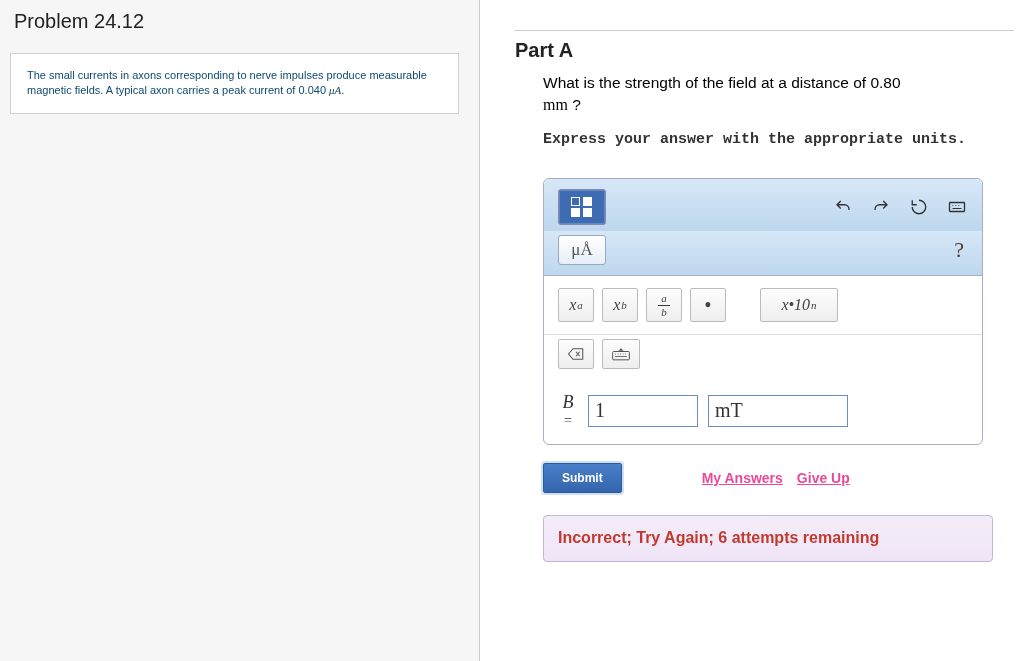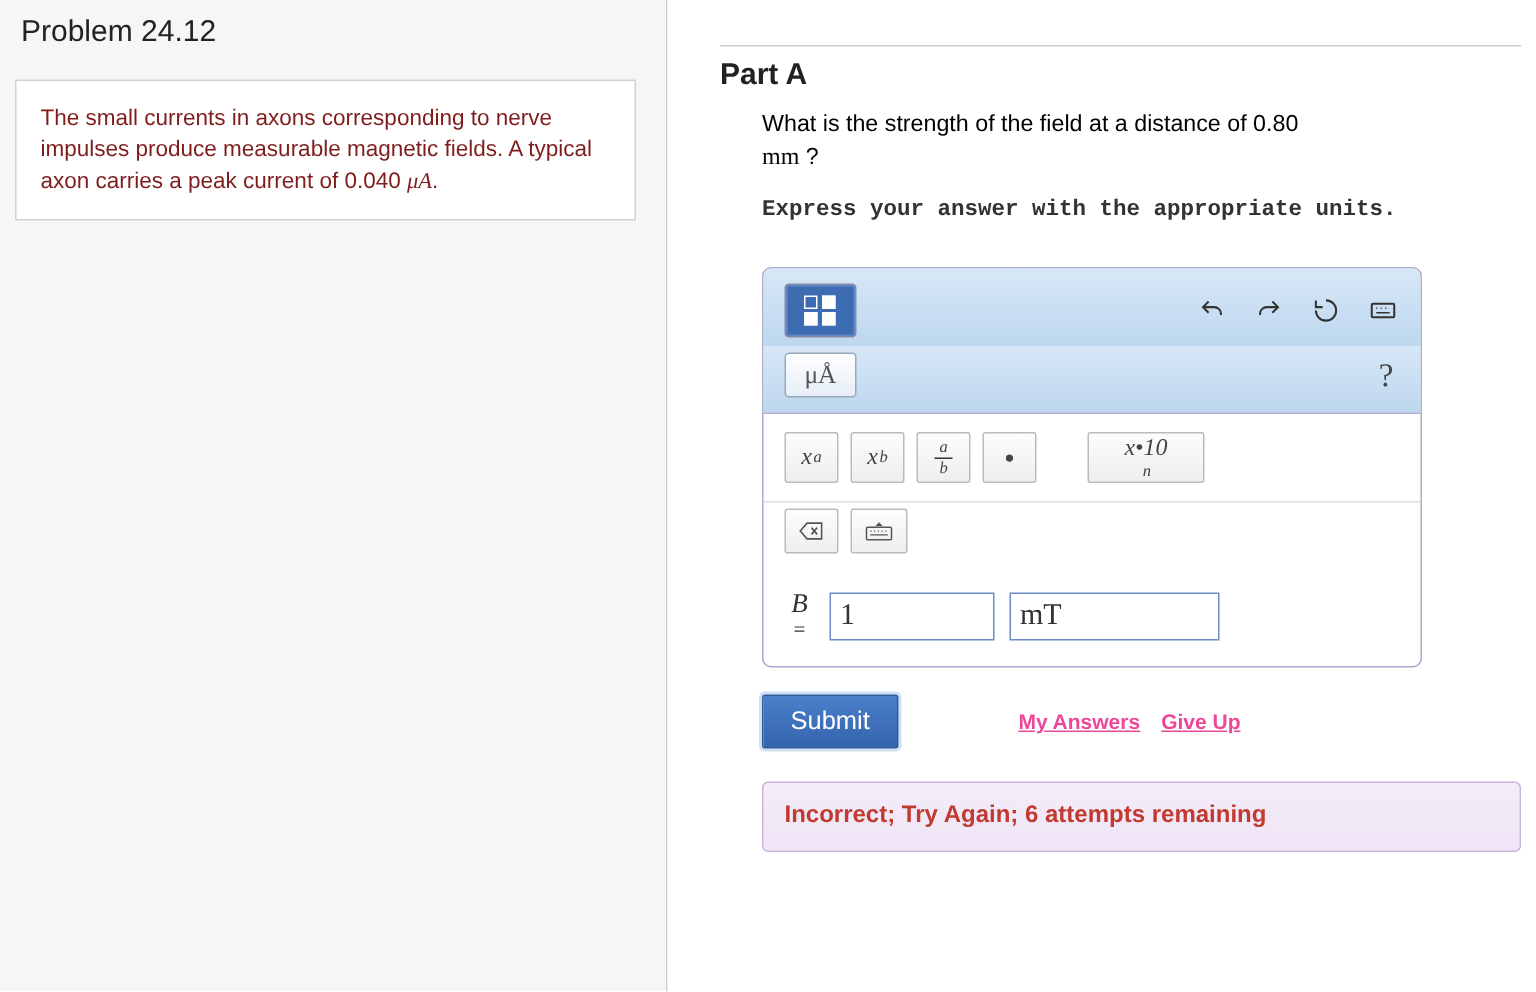--- a/index.html
+++ b/index.html
@@ -25,23 +25,23 @@
     font-size: 20px;
     font-weight: normal;
     color: #222;
     margin-bottom: 20px;
     padding-left: 4px;
   }
   .problem-box {
     background: #fff;
     border: 1px solid #d0d0d0;
     padding: 14px 16px;
-    font-size: 15px;
+    font-size: 11px;
     line-height: 1.4;
-    color: #7f1d1d;
+    color: #0c4a6e;
   }
   .italic-var { font-style: italic; font-family: 'Times New Roman', serif; }
   .right-panel {
     flex: 1;
     background: #fff;
     padding: 30px 10px 10px 35px;
   }
   .part-header-region {
     border-top: 1px solid #ccc;
   }
@@ -151,21 +151,21 @@
     font-size: 16px;
     color: #444;
     cursor: pointer;
   }
   .op-btn.mini { min-width: 32px; height:30px;}
   .op-btn sup { font-size: 11px; font-style: italic; vertical-align: super; margin-left:1px;}
   .op-btn sub { font-size: 11px; font-style: italic; vertical-align: sub; margin-left:1px;}
   .op-btn .frac { display:flex; flex-direction:column; align-items:center; font-size:11px; line-height:1; font-style:italic;}
   .op-btn .frac .bar { width: 12px; height:1px; background:#333; margin:1px 0;}
   .op-btn .dot-char { font-style: normal; font-size: 18px; font-weight:bold;}
-  .op-btn.wide { min-width: 78px; font-size:16px;flex-direction:column;}
+  .op-btn.wide { min-width: 78px; font-size:16px;}
   .op-btn.wide sup { font-size: 11px;}
   .ops-row2 {
     padding: 4px 14px 14px 14px;
     display: flex; gap: 8px;
   }
   .answer-row {
     padding: 10px 14px 16px 14px;
     display: flex;
     align-items: center;
     gap: 10px;
@@ -193,40 +193,40 @@
   
   .submit-row {
     margin-top: 18px;
     display: flex;
     align-items: center;
     gap: 80px;
   }
   .submit-btn {
     background: linear-gradient(#4a7fc9, #3365ad);
     color: #fff;
-    font-weight: normal;
-    font-size: 17px;
+    font-weight: bold;
+    font-size: 12px;
     border: 1px solid #2d5a9a;
     border-radius: 2px;
     padding: 7px 18px;
     box-shadow: 0 0 0 2px #cfe0f3;
     cursor: pointer;
   }
   .links-group { display: flex; gap: 14px; }
   .link-a {
     color: #ec4899;
     font-size: 14px;
     font-weight: bold;
     text-decoration: underline;
     cursor: pointer;
   }
   
   .feedback-box {
     margin-top: 22px;
-    width: 506px;
+    width: 450px;
     background: linear-gradient(#f4edf9, #efe4f6);
     border: 1px solid #c8b3dc;
     border-radius: 4px;
     padding: 12px 14px;
     font-size: 16px;
     font-weight: bold;
     color: #c23a2f;
     line-height: 1.3;
   }
 </style>

